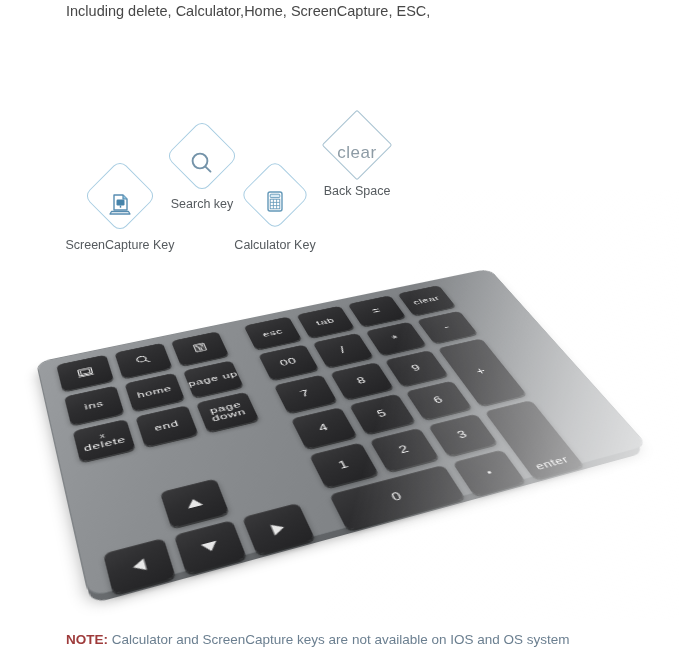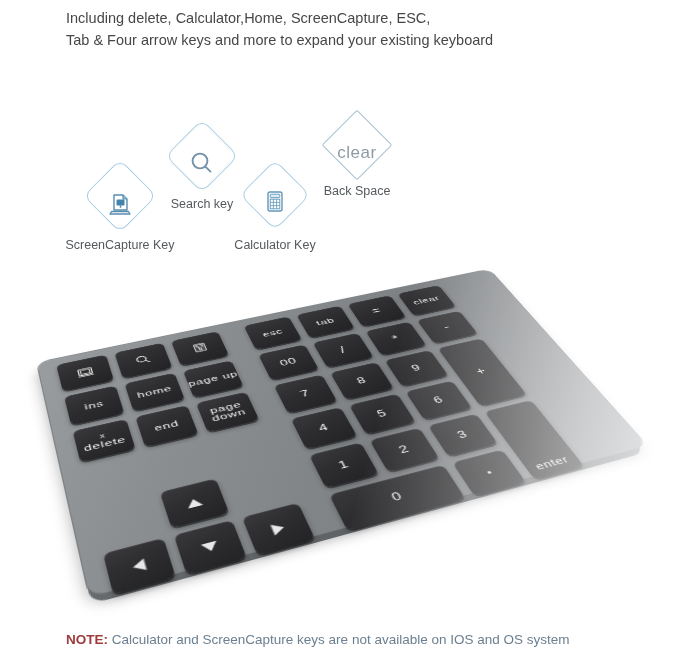--- a/index.html
+++ b/index.html
@@ -18,21 +18,21 @@
   #title {
     font-size: 27px; font-weight: bold; letter-spacing: .5px;
     background: linear-gradient(180deg, #63acdf 0%, #3e92d0 45%, #2277bf 100%);
     -webkit-background-clip: text; background-clip: text;
     -webkit-text-fill-color: transparent; color: #3e92d0;
     margin: 3px 0 0 0; line-height: 32px; white-space: nowrap;
   }
   .subtitle {
     font-size: 14.5px; color: #474747; line-height: 22px; white-space: nowrap;
   }
-  #sub1 { margin-top: 7px; }
+  #sub1 { }
 
   
   #badges { position: absolute; left: 0; top: 0; width: 679px; height: 260px; }
   .badge { position: absolute; text-align: center; }
   .dia-wrap { position: relative; }
   .dia {
     position: absolute; left: 50%; top: 0; transform: translateX(-50%) rotate(45deg);
     border: 1.6px solid #9dc4dd; background: rgba(255,255,255,0);
     box-sizing: border-box;
   }
@@ -111,21 +111,20 @@
     position: absolute; left: 66px; top: 632px;
     font-size: 13.5px; color: #6b7f90; white-space: nowrap;
   }
   #note b { color: #9e3b3b; font-weight: bold; }
 </style>
 </head>
 <body>
 
 <div id="header">
   <div class="subtitle" id="sub1">Including delete, Calculator,Home, ScreenCapture, ESC,</div>
-  <div class="subtitle">Tab &amp; Four arrow keys and more to expand your existing keyboard</div>
 </div>
 
 <div id="badges">
 
   <div class="badge" style="left:70px; top:160px; width:100px;">
     <div class="dia-wrap" style="height:74px;">
       <div class="dia round" style="width:52px; height:52px; top:10px;"></div>
       <div class="dia-icon glyph-sc" style="top:46px;">
         <svg width="28" height="28" viewBox="0 0 28 28">
           <path d="M8 5 h9 l4 4 v11 H8 Z" fill="#ffffff" stroke="#4f87ad" stroke-width="1.4" stroke-linejoin="round"></path>

